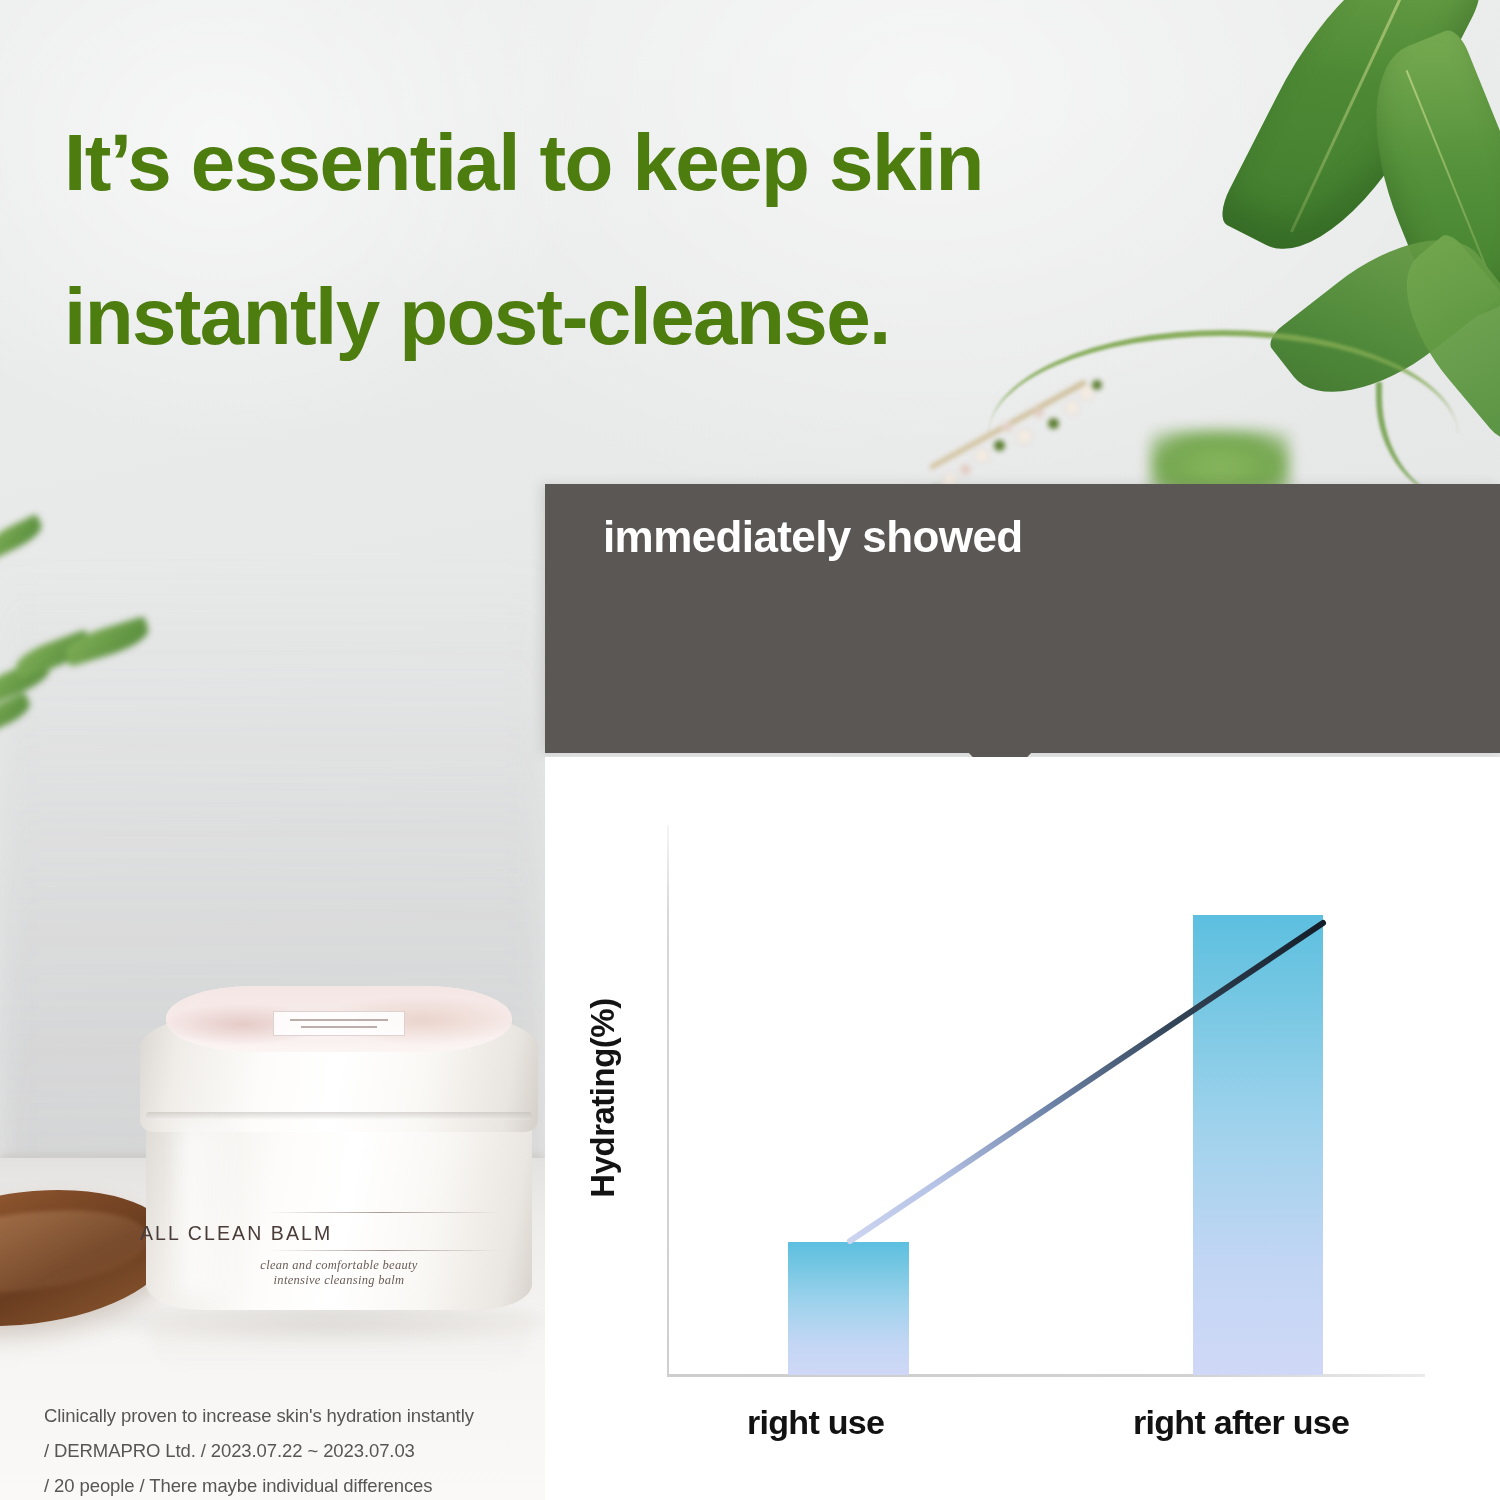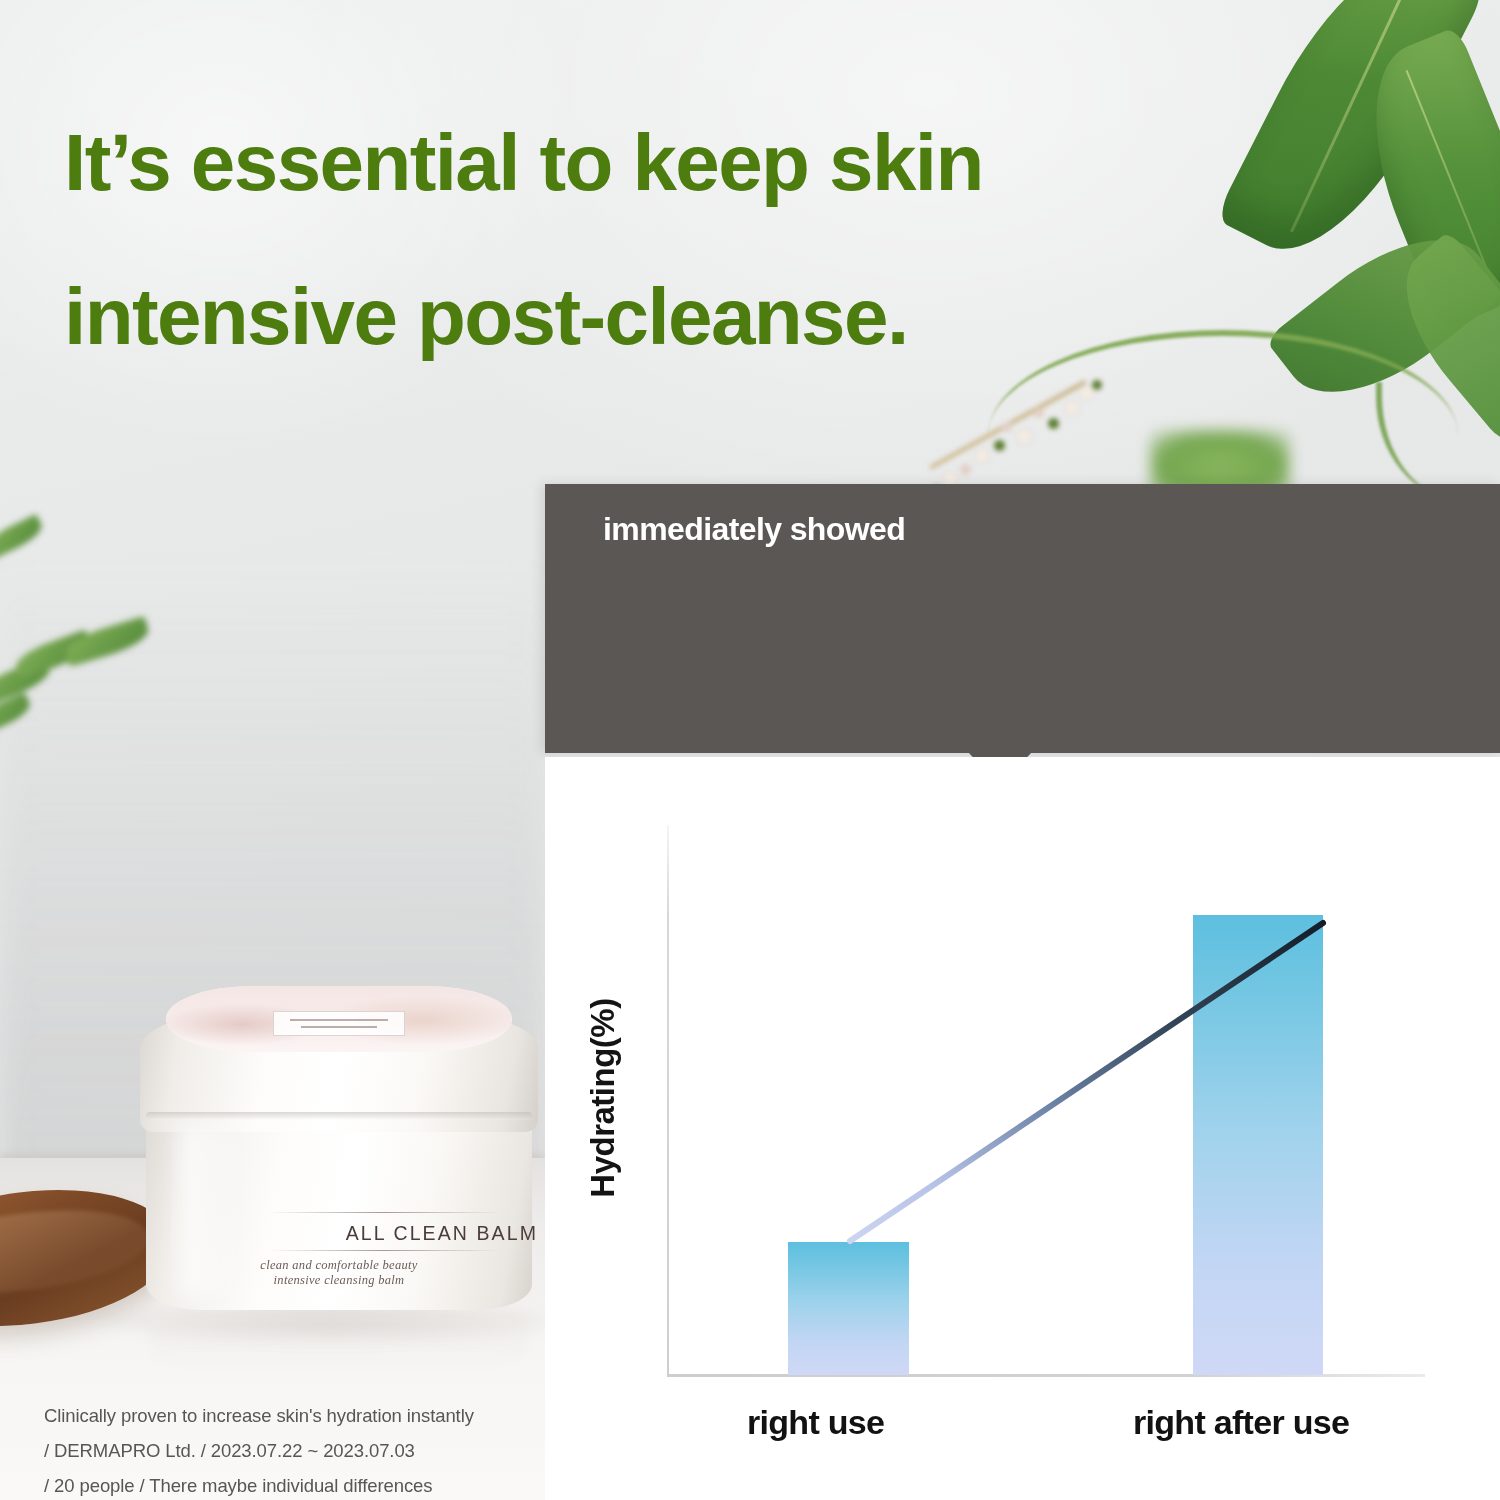--- a/index.html
+++ b/index.html
@@ -193,21 +193,21 @@
   }
   #jar-reflection{
     position:absolute; left:150px; top:1312px; width:378px; height:56px;
     background:linear-gradient(180deg,rgba(236,232,228,.55),rgba(236,232,228,0));
     border-radius:0 0 48px 48px / 0 0 22px 22px;
     filter:blur(4px);
   }
 
   #jar-brand{
     position:absolute; left:0; top:236px; width:398px;
-    text-align:right;
+    text-align:left;
     font-family:"Liberation Sans", sans-serif;
     font-size:19.5px; letter-spacing:2.1px; font-weight:400;
     color:#4a3d39;
   }
   #jar-brand-rule-top,#jar-brand-rule-bot{
     position:absolute; left:128px; width:232px; height:1px;
     background:linear-gradient(90deg,rgba(120,100,92,0),rgba(120,100,92,.65),rgba(120,100,92,0));
   }
   #jar-brand-rule-top{ top:226px; }
   #jar-brand-rule-bot{ top:264px; }
@@ -235,21 +235,21 @@
   }
   #callout-tail{
     position:absolute; left:968px; top:752px;
     width:0; height:0;
     border-left:32px solid transparent;
     border-right:32px solid transparent;
     border-top:34px solid #5b5754;
   }
   #callout-inner{ position:absolute; left:58px; top:24px; right:20px; }
   #callout-lead{
-    font-size:32px; font-weight:600; color:#ffffff;
+    font-size:44px; font-weight:600; color:#ffffff;
     letter-spacing:-.6px; line-height:1.34;
   }
   #callout-body{
     margin-top:8px;
     font-size:58px; font-weight:800; color:#ffffff;
     letter-spacing:-1.4px; line-height:1.36;
   }
   #callout-body .ln{ display:block; white-space:nowrap; }
 
   
@@ -364,21 +364,21 @@
     <div id="jar-brand-rule-bot"></div>
     <div id="jar-sub">
       <span>clean and comfortable beauty</span><br>
       <span>intensive cleansing balm</span>
     </div>
   </div>
 </div>
 
 <div id="headline">
   <span class="ln">It’s essential to keep skin</span>
-  <span class="ln">intensive post-cleanse.</span>
+  <span class="ln">instantly post-cleanse.</span>
 </div>
 
 <div id="callout">
   <div id="callout-inner">
     <div id="callout-lead">immediately showed</div>
     <div id="callout-body">
     </div>
   </div>
 </div>
 <div id="callout-tail"></div>

